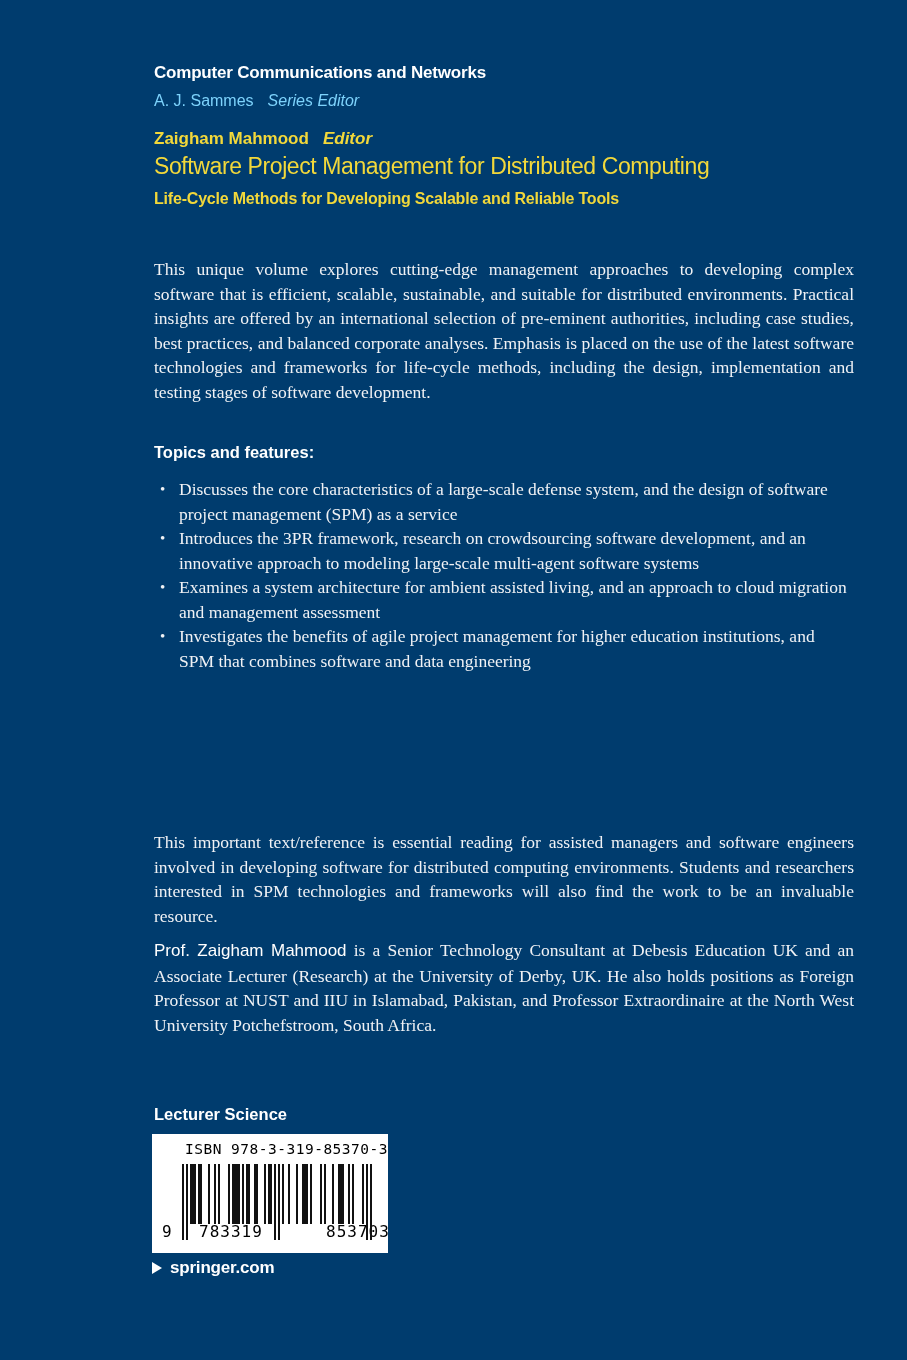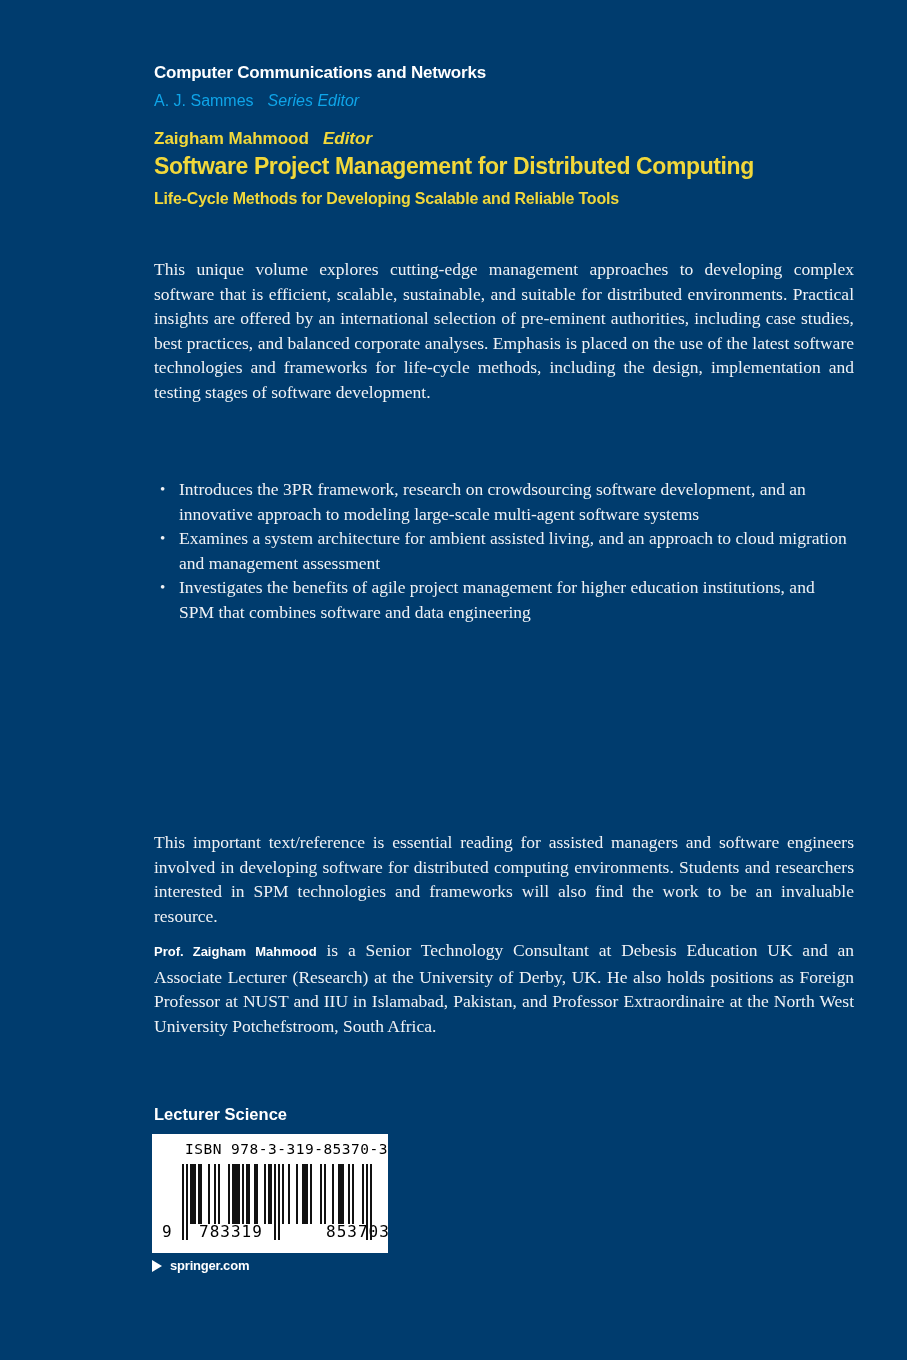--- a/index.html
+++ b/index.html
@@ -16,48 +16,48 @@
   }
   .abs { position: absolute; left: 154px; width: 700px; }
 
   
   .series-name {
     top: 63px;
     color: #ffffff; font-size: 17px; font-weight: bold; letter-spacing: -0.2px;
   }
   .series-editor-line {
     top: 92px;
-    color: #0ea5e9; font-size: 16px;
+    color: #7dd3fc; font-size: 16px;
   }
   .series-editor-line .role { font-style: italic; margin-left: 14px; }
   .editor-line {
     top: 129px;
     color: #f2d83a; font-size: 17px; font-weight: 600;
   }
   .editor-line .role { font-style: italic; font-weight: bold; margin-left: 14px; }
   .book-title {
     top: 153px;
-    color: #f2d83a; font-size: 23px; font-weight: bold; letter-spacing: -0.4px;
+    color: #f2d83a; font-size: 23px; font-weight: normal; letter-spacing: -0.4px;
     white-space: nowrap;
   }
   .book-subtitle {
     top: 190px;
     color: #f2d83a; font-size: 16px; font-weight: 600; letter-spacing: -0.2px;
   }
 
   
   .serif {
     font-family: "Liberation Serif", serif;
     color: #f0f2f5;
     font-size: 17.5px; line-height: 24.5px;
   }
   .intro   { top: 257px; text-align: justify; }
   .closing { top: 830px; text-align: justify; }
   .bio     { top: 938px; text-align: justify; }
-  .bio .bio-lead { font-family: "Liberation Sans", sans-serif; font-weight: bold; font-size: 13px; color: #ffffff; }
+  .bio .bio-lead { font-family: "Liberation Sans", sans-serif; font-weight: normal; font-size: 17px; color: #ffffff; }
 
   .topics-heading {
     top: 443px;
     color: #ffffff; font-size: 16.5px; font-weight: bold;
   }
   ul.topics {
     top: 477px;
     margin: 0; padding: 0; list-style: none;
   }
   ul.topics li {
@@ -103,21 +103,21 @@
     font-size: 16px; color: #000;
   }
   .lead-digit { position: absolute; left: -20px; top: 58px; }
   .digit-row .g1 { position: absolute; left: 17px; top: 58px; letter-spacing: 1px; }
   .digit-row .g2 { position: absolute; left: 111px; top: 58px; letter-spacing: 1px; margin-left: 33px; }
 
   
   .springer-line {
     position: absolute; left: 152px; top: 1258px;
     display: flex; align-items: center;
-    color: #ffffff; font-size: 13px; font-weight: bold; letter-spacing: -0.2px;
+    color: #ffffff; font-size: 17px; font-weight: bold; letter-spacing: -0.2px;
   }
   .arrow-icon {
     display: inline-block; width: 0; height: 0; margin-right: 8px;
     border-left: 10px solid #ffffff;
     border-top: 6.5px solid transparent;
     border-bottom: 6.5px solid transparent;
   }
 </style>
 </head>
 <body>
@@ -133,22 +133,24 @@
   <div class="abs editor-line">
     <span>Zaigham Mahmood</span><span class="role">Editor</span>
   </div>
 
   <div class="abs book-title">Software Project Management for Distributed Computing</div>
 
   <div class="abs book-subtitle">Life-Cycle Methods for Developing Scalable and Reliable Tools</div>
 
   <div class="abs serif intro">This unique volume explores cutting-edge management approaches to developing complex software that is efficient, scalable, sustainable, and suitable for distributed environments. Practical insights are offered by an international selection of pre-eminent authorities, including case studies, best practices, and balanced corporate analyses. Emphasis is placed on the use of the latest software technologies and frameworks for life-cycle methods, including the design, implementation and testing stages of software development.</div>
 
+  <div class="abs topics-heading">Topics and features:</div>
 
   <ul class="abs topics">
+    <li><span>Discusses the core characteristics of a large-scale defense system, and the design of software project management (SPM) as a service</span></li>
     <li><span>Introduces the 3PR framework, research on crowdsourcing software development, and an innovative approach to modeling large-scale multi-agent software systems</span></li>
     <li><span>Examines a system architecture for ambient assisted living, and an approach to cloud migration and management assessment</span></li>
     <li><span>Investigates the benefits of agile project management for higher education institutions, and SPM that combines software and data engineering</span></li>
   </ul>
 
   <div class="abs serif closing">This important text/reference is essential reading for assisted managers and software engineers involved in developing software for distributed computing environments. Students and researchers interested in SPM technologies and frameworks will also find the work to be an invaluable resource.</div>
 
   <div class="abs serif bio">
     <span class="bio-lead">Prof. Zaigham Mahmood</span><span> is a Senior Technology Consultant at Debesis Education UK and an Associate Lecturer (Research) at the University of Derby, UK. He also holds positions as Foreign Professor at NUST and IIU in Islamabad, Pakistan, and Professor Extraordinaire at the North West University Potchefstroom, South Africa.</span>
   </div>

